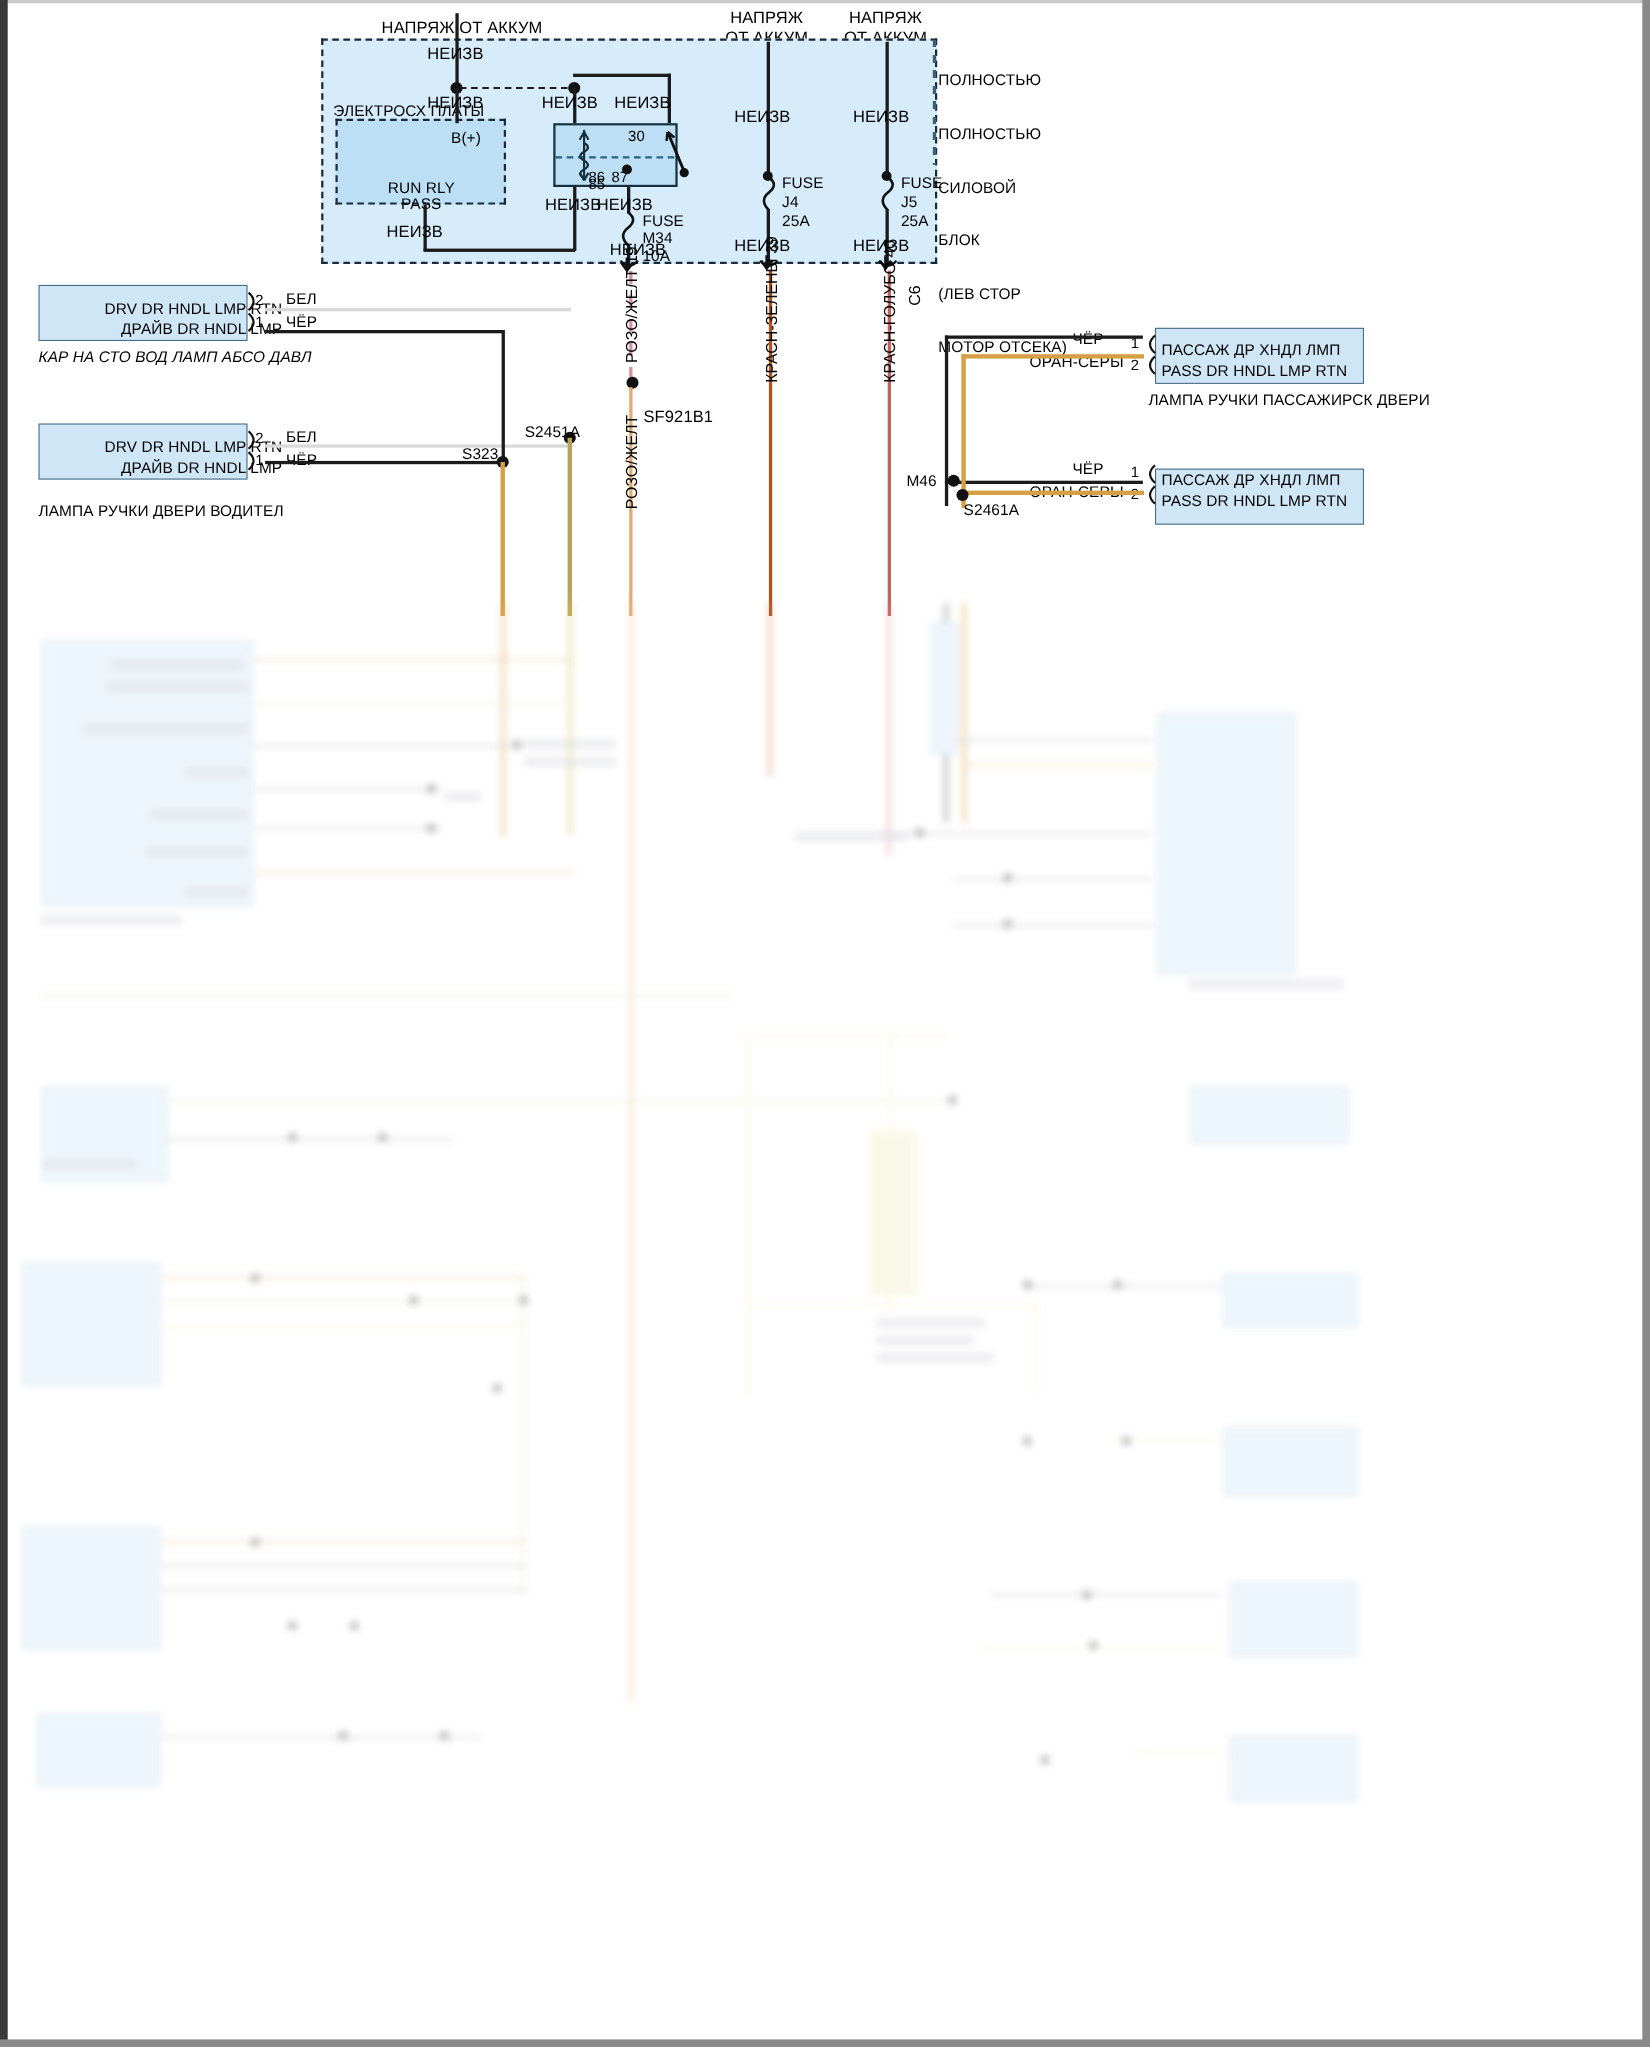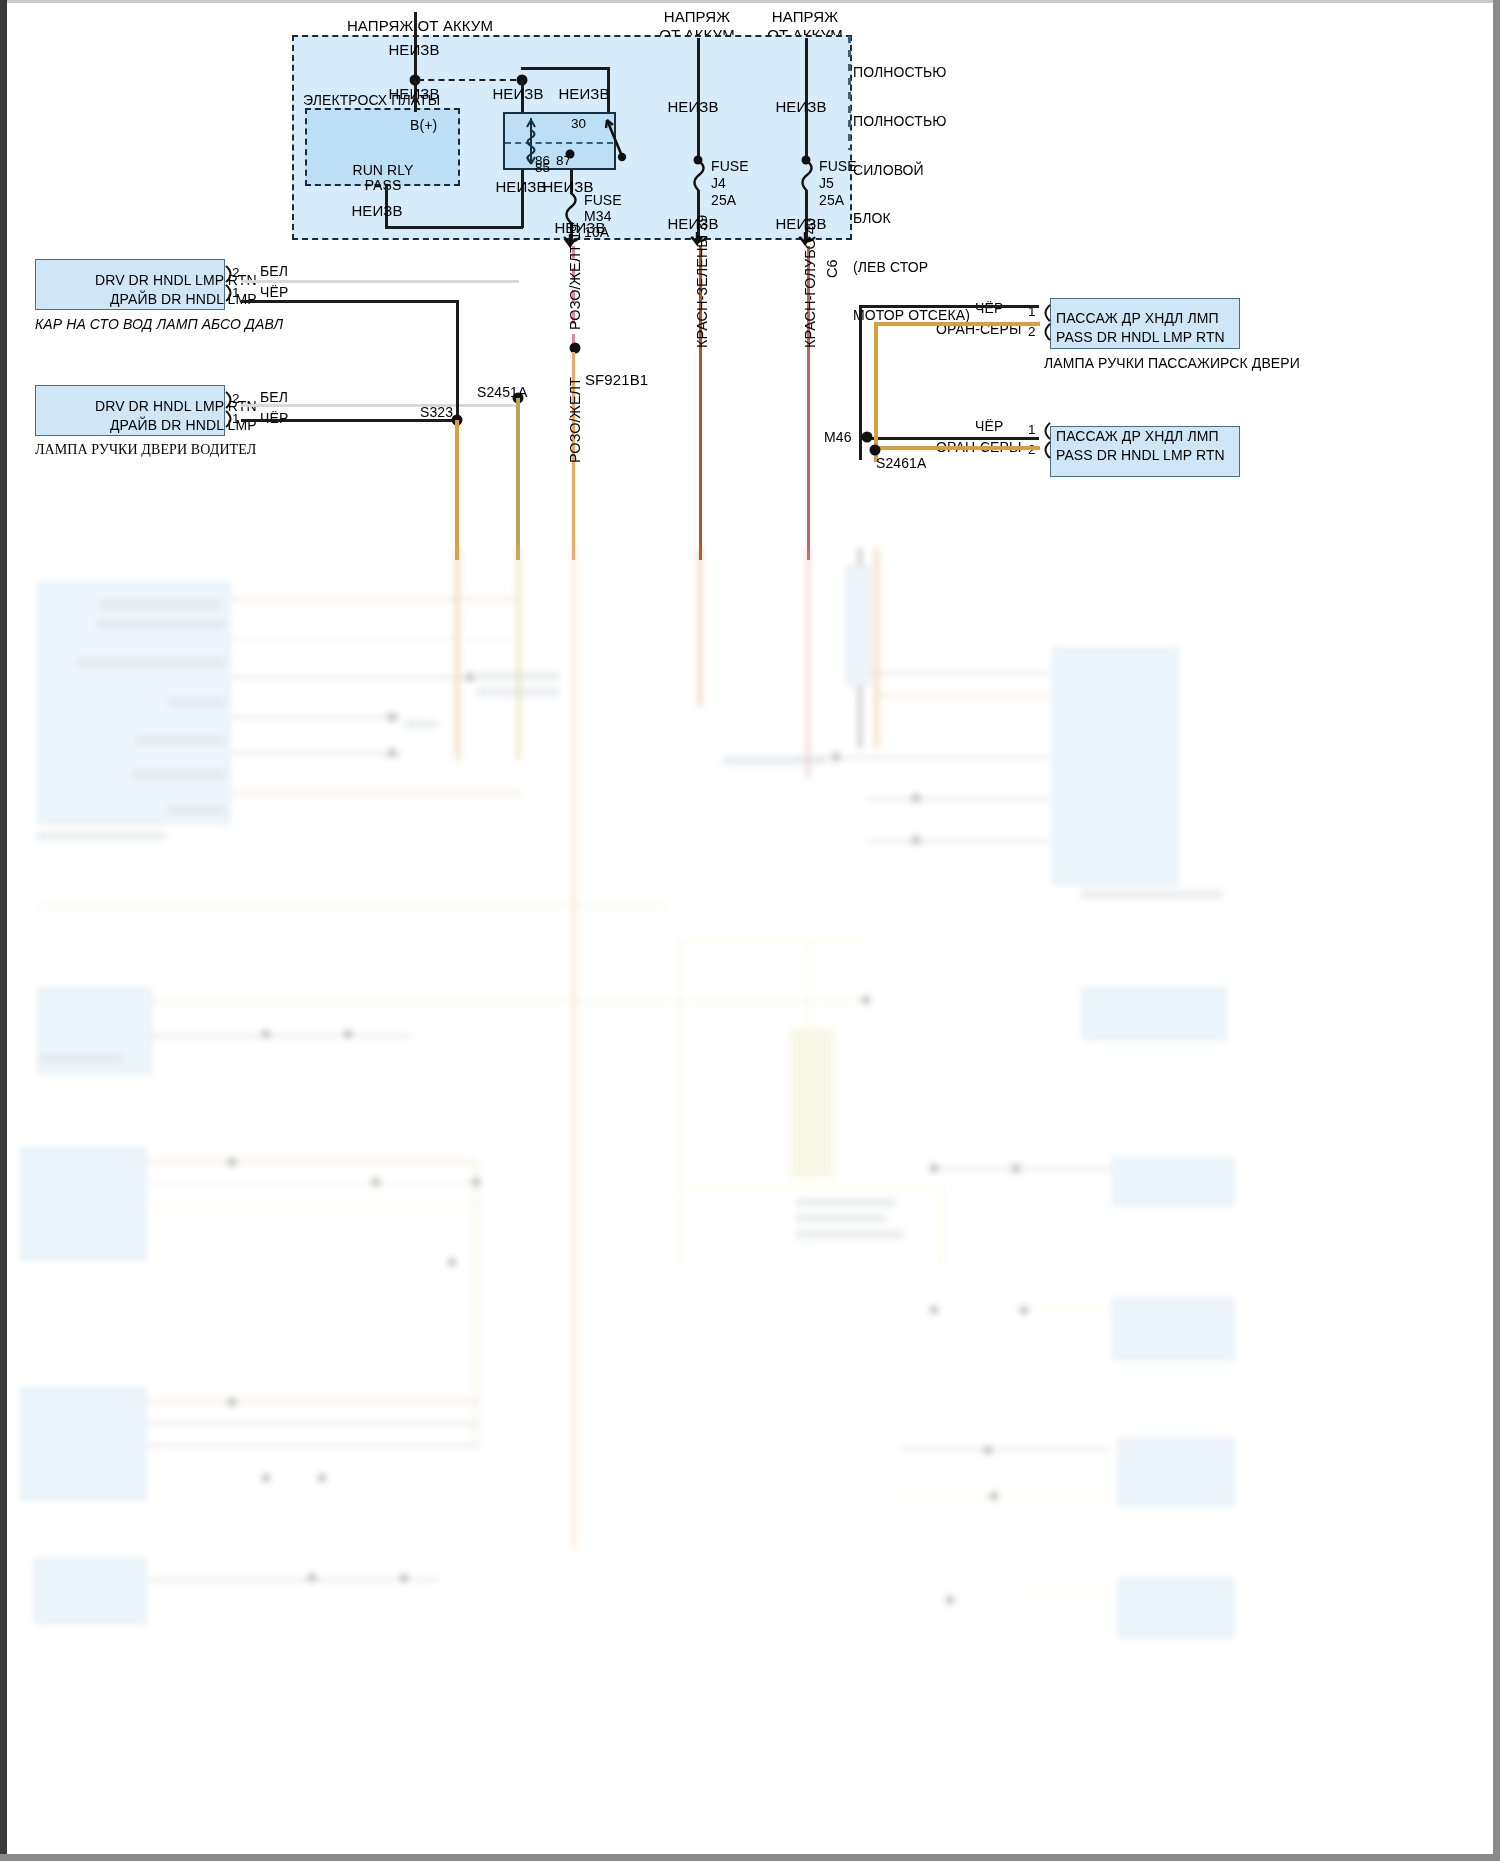--- a/index.html
+++ b/index.html
@@ -240,21 +240,21 @@
     <div class="txt t14" style="left:95px;top:398px;">DRV DR HNDL LMP RTN</div>
     <div class="txt t14" style="left:110px;top:417px;">ДРАЙВ DR HNDL LMP</div>
     <svg style="left:225px;top:389px;width:16px;height:46px;">
       <path d="M1 3 q9 8 0 16" stroke="#111" stroke-width="2" fill="none"></path>
       <path d="M1 22 q9 8 0 16" stroke="#111" stroke-width="2" fill="none"></path>
     </svg>
     <div class="txt t13" style="left:232px;top:391px;">2</div>
     <div class="txt t13" style="left:232px;top:411px;">1</div>
     <div class="txt t14" style="left:260px;top:389px;">БЕЛ</div>
     <div class="txt t14" style="left:260px;top:410px;">ЧЁР</div>
-    <div class="txt t14" style="left:35px;top:442px;font-family:Liberation Serif, serif;">ЛАМПА РУЧКИ ДВЕРИ ВОДИТЕЛ</div>
+    <div class="txt t14" style="left:35px;top:456px;">ЛАМПА РУЧКИ ДВЕРИ ВОДИТЕЛ</div>
 
     <div class="w wh" style="left:241px;top:404px;width:277px;background:#d9d9d9;height:3px;"></div>
     <div class="w wh" style="left:241px;top:419px;width:216px;"></div>
 
     <div class="w wv" style="left:456px;top:300px;height:120px;"></div>
     <div class="dot" style="left:457px;top:420px;"></div>
     <div class="txt t14" style="left:420px;top:404px;">S323</div>
 
     <div class="dot" style="left:518px;top:398px;"></div>
     <div class="txt t14" style="left:477px;top:384px;">S2451A</div>

